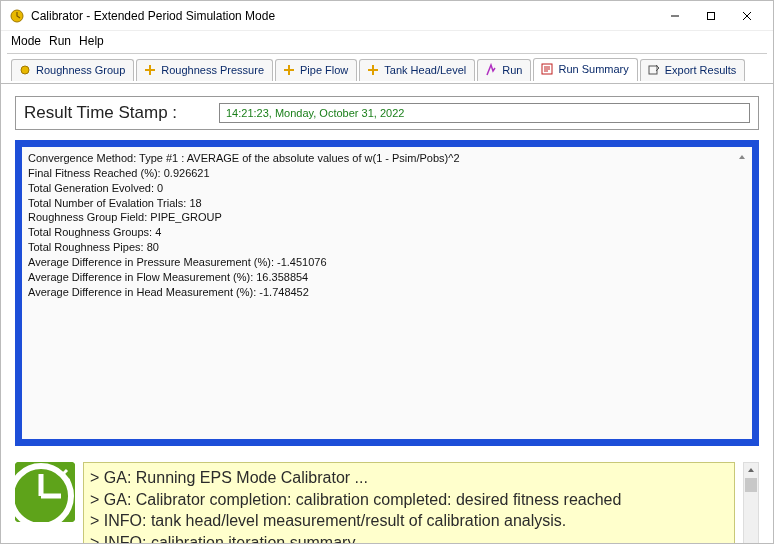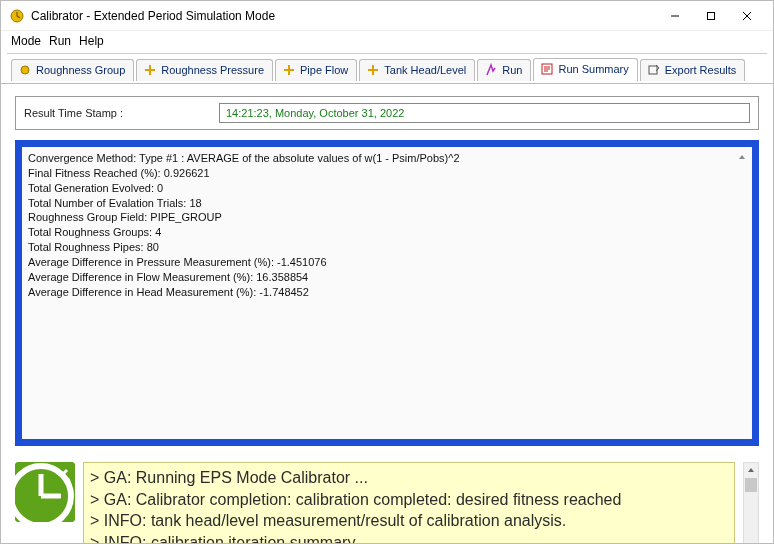--- a/index.html
+++ b/index.html
@@ -79,21 +79,21 @@
   }
   .row-stamp {
     display:flex;
     align-items:center;
     gap: 10px;
     margin-bottom:10px;
     border:1px solid #999;
     padding:6px 8px;
     background:#fff;
   }
-  .row-stamp .label { color:#222; font-size:11px; width:185px; }
+  .row-stamp .label { color:#222; font-size:17px; width:185px; }
   .row-stamp .value-box {
     flex:1;
     border:1px solid #888;
     padding:3px 6px;
     color:#1a7f1a;
     background:#fff;
     font-size:11px;
   }
   .summary-box {
     border:7px solid #1d4ed8;

